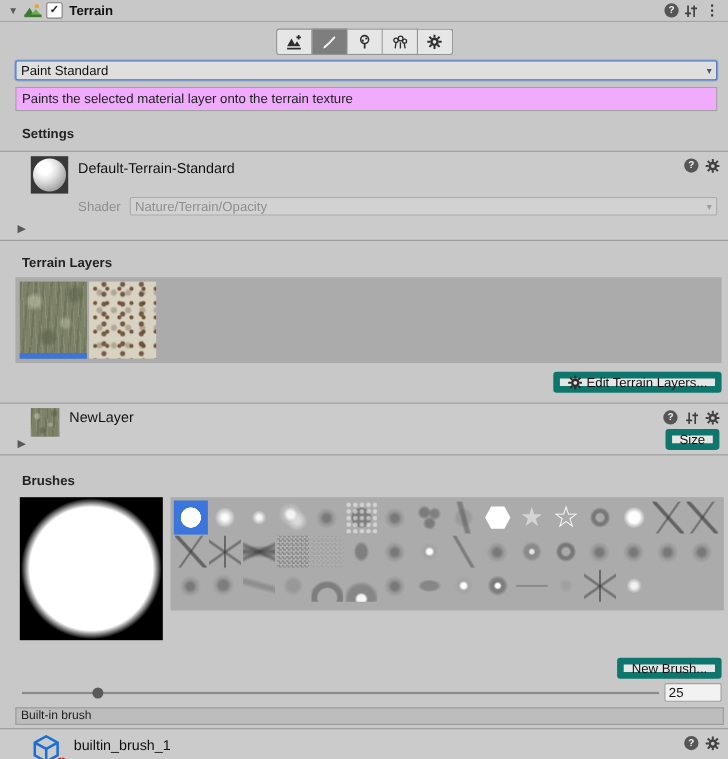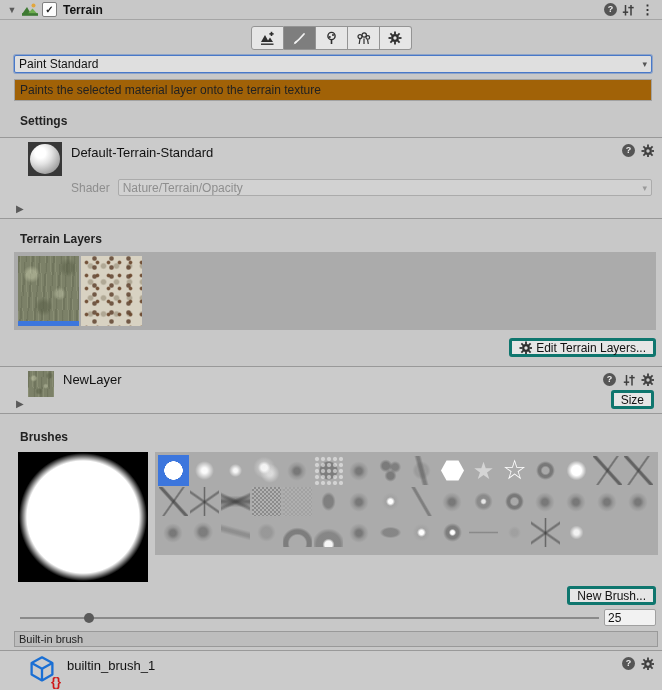--- a/index.html
+++ b/index.html
@@ -19,21 +19,21 @@
   
   .toolbar{display:flex;justify-content:center;padding:6px 0 5px 0;}
   .tbtn{width:31px;height:22px;background:#e6e6e6;border:1px solid #949494;border-left:none;display:flex;align-items:center;justify-content:center;}
   .tbtn:first-child{border-left:1px solid #949494;border-radius:3px 0 0 3px;}
   .tbtn:last-child{border-radius:0 3px 3px 0;}
   .tbtn.sel{background:#7e7e7e;}
 
   
   .dropdown{margin:0 10px 0 14px;height:16px;background:#dfdfdf;border:1px solid #4878c8;box-shadow:0 0 0 1px rgba(72,120,200,.45);border-radius:2px;display:flex;align-items:center;padding:0 4px;}
   .dropdown .arrow{margin-left:auto;color:#555;font-size:9px;}
-  .helpbox{margin:6px 10px 0 14px;background:#a16207;border:1px solid #a2a2a2;padding:3px 5px;color:#222;font-size:12px;}
+  .helpbox{margin:6px 10px 0 14px;background:#f0abfc;border:1px solid #a2a2a2;padding:3px 5px;color:#222;font-size:12px;}
 
   .section-label{font-weight:bold;color:#222;margin:13px 0 0 20px;}
 
   
   .subhdr{margin-top:9px;background:#cbcbcb;border-top:1px solid #999;border-bottom:1px solid #999;position:relative;padding:4px 8px 4px 28px;}
   .subhdr .row1{display:flex;align-items:flex-start;gap:9px;}
   .subhdr .asset-title{font-size:13px;padding-top:3px;}
   .subhdr .icons{margin-left:auto;display:flex;align-items:center;gap:6px;padding-top:2px;}
   .subhdr .foldbtm{position:absolute;left:16px;bottom:4px;color:#5a5a5a;font-size:10px;}
   .gear{color:#3f3f3f;}
@@ -54,21 +54,21 @@
     radial-gradient(circle at 42% 78%, rgba(88,94,70,.55) 0 7%, transparent 15%),
     radial-gradient(circle at 82% 18%, rgba(88,94,70,.5) 0 6%, transparent 13%),
     repeating-linear-gradient(95deg, rgba(70,75,55,.22) 0 2px, transparent 2px 7px),
     repeating-linear-gradient(87deg, rgba(212,216,182,.14) 0 1px, transparent 1px 5px);}
   .tex-stone{background-color:#d8d2c2;background-image:
     radial-gradient(circle, rgba(104,68,42,.9) 1.2px, transparent 2.4px),
     radial-gradient(circle, rgba(88,58,38,.8) 1.6px, transparent 3px),
     radial-gradient(circle, rgba(150,140,118,.6) 2px, transparent 3.6px);
     background-size:11px 13px,17px 9px,13px 16px;background-position:0 0,5px 7px,3px 2px;}
   .btnrow{display:flex;justify-content:flex-end;margin:8px 6px 0 0;}
-  .ubtn{background:#e6e6e6;border:3px solid #0f766e;border-radius:3px;height:19px;display:inline-flex;align-items:center;gap:4px;padding:0 7px;font-size:12px;color:#111;box-sizing:border-box;}
+  .ubtn{background:#e6e6e6;border:6px solid #0f766e;border-radius:3px;height:19px;display:inline-flex;align-items:center;gap:4px;padding:0 7px;font-size:12px;color:#111;box-sizing:border-box;}
   .layer-thumb{width:26px;height:26px;flex:0 0 26px;}
   .openbtn{position:absolute;right:8px;top:23px;}
 
   
   .brusharea{display:flex;align-items:flex-start;margin:8px 0 0 18px;}
   .bpreview{width:130px;height:130px;background:#000;background-image:radial-gradient(circle at 50% 50%, #fff 0 56px, rgba(255,255,255,0) 64px);flex:0 0 130px;}
   .bgrid{margin-left:7px;width:503px;background:#ababab;display:flex;flex-wrap:wrap;align-content:flex-start;padding:3px;box-sizing:border-box;height:103px;}
   .bcell{width:31px;height:31px;display:flex;align-items:center;justify-content:center;}
   .bcell.sel{background:#3c76dd;}
   .bi{width:29px;height:29px;}
@@ -391,21 +391,21 @@
         </div>
         <div class="bcell">
           <div class="bi" style="background: linear-gradient(90deg, transparent 46%, rgba(60, 60, 60, 0.6) 48%, rgba(60, 60, 60, 0.6) 52%, transparent 54%), linear-gradient(35deg, transparent 44%, rgba(60, 60, 60, 0.5) 48%, rgba(60, 60, 60, 0.5) 50%, transparent 54%), linear-gradient(-35deg, transparent 44%, rgba(60, 60, 60, 0.5) 48%, rgba(60, 60, 60, 0.5) 50%, transparent 54%);"></div>
         </div>
         <div class="bcell">
           <div class="bi" style="background: radial-gradient(circle, rgba(255, 255, 255, 0.85) 0px, rgba(255, 255, 255, 0.85) 12%, rgba(255, 255, 255, 0) 34%);"></div>
         </div>
       </div>
   </div>
 
-  <div class="btnrow" style="margin-top:4px;">
+  <div class="btnrow" style="margin-top:16px;">
     <button class="ubtn">
       <span>New Brush...</span>
     </button>
   </div>
 
   <div class="sliderrow">
     <div class="slider">
         <div class="track"></div>
         <div class="knob" style="left: calc(12% - 5px);"></div>
       </div>

